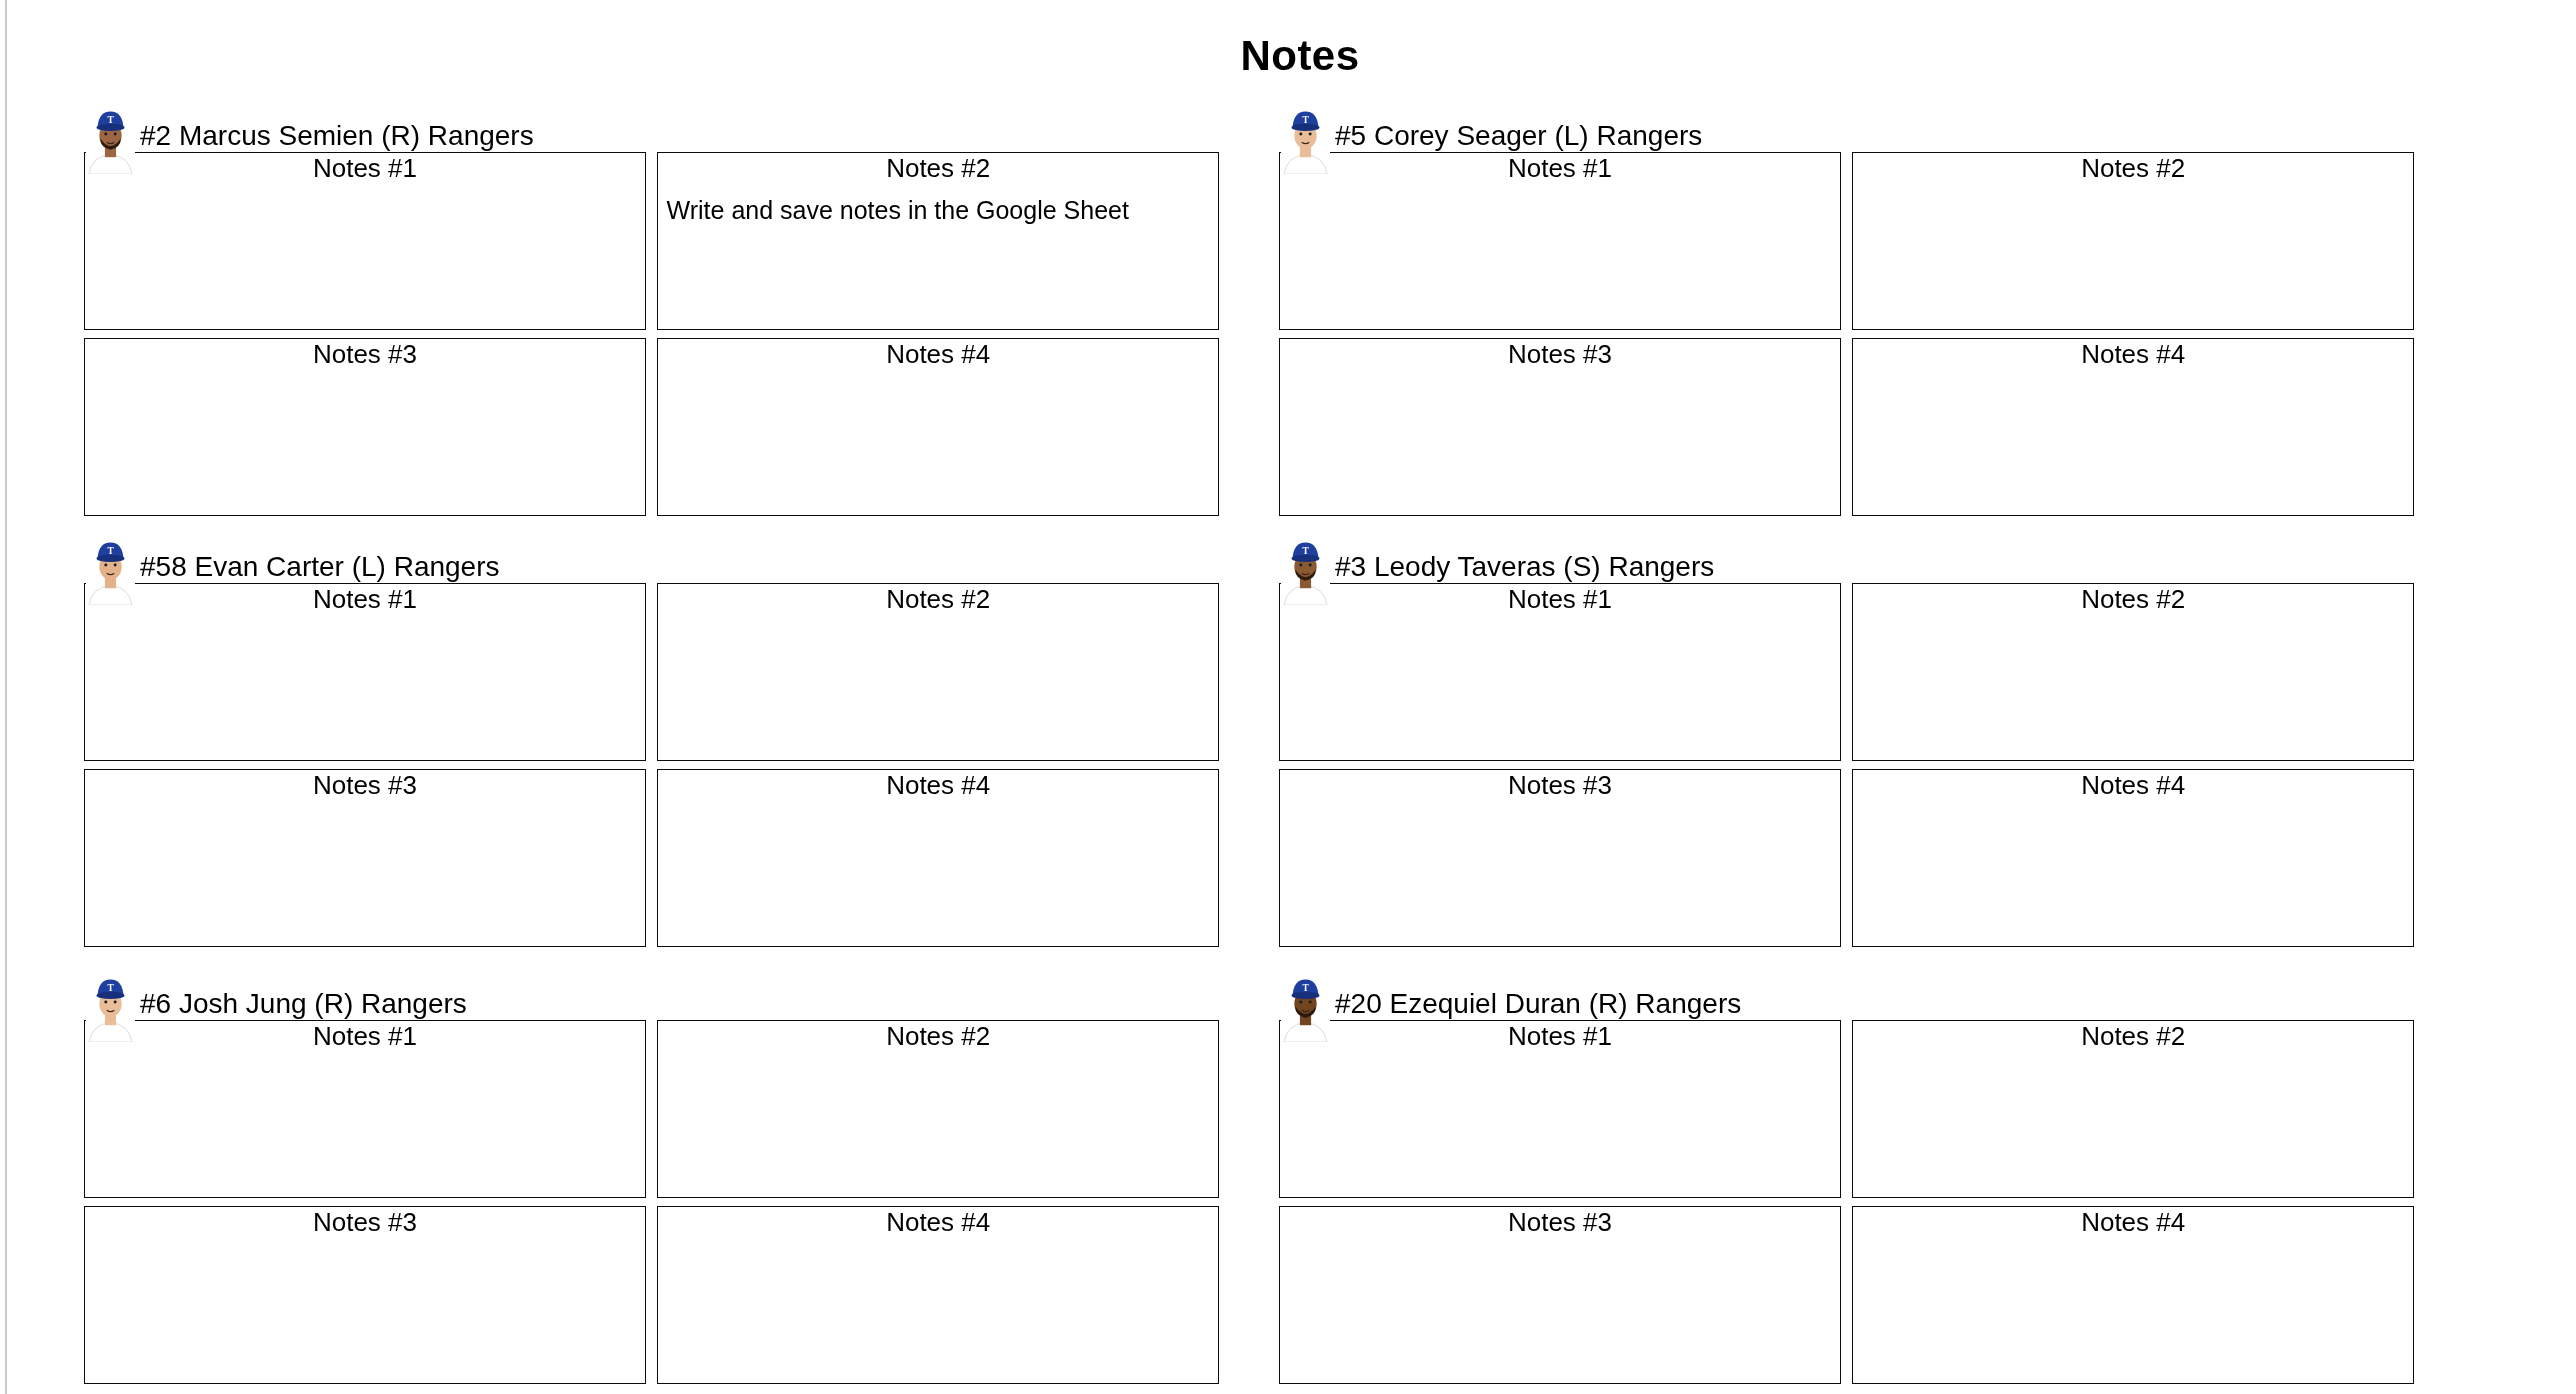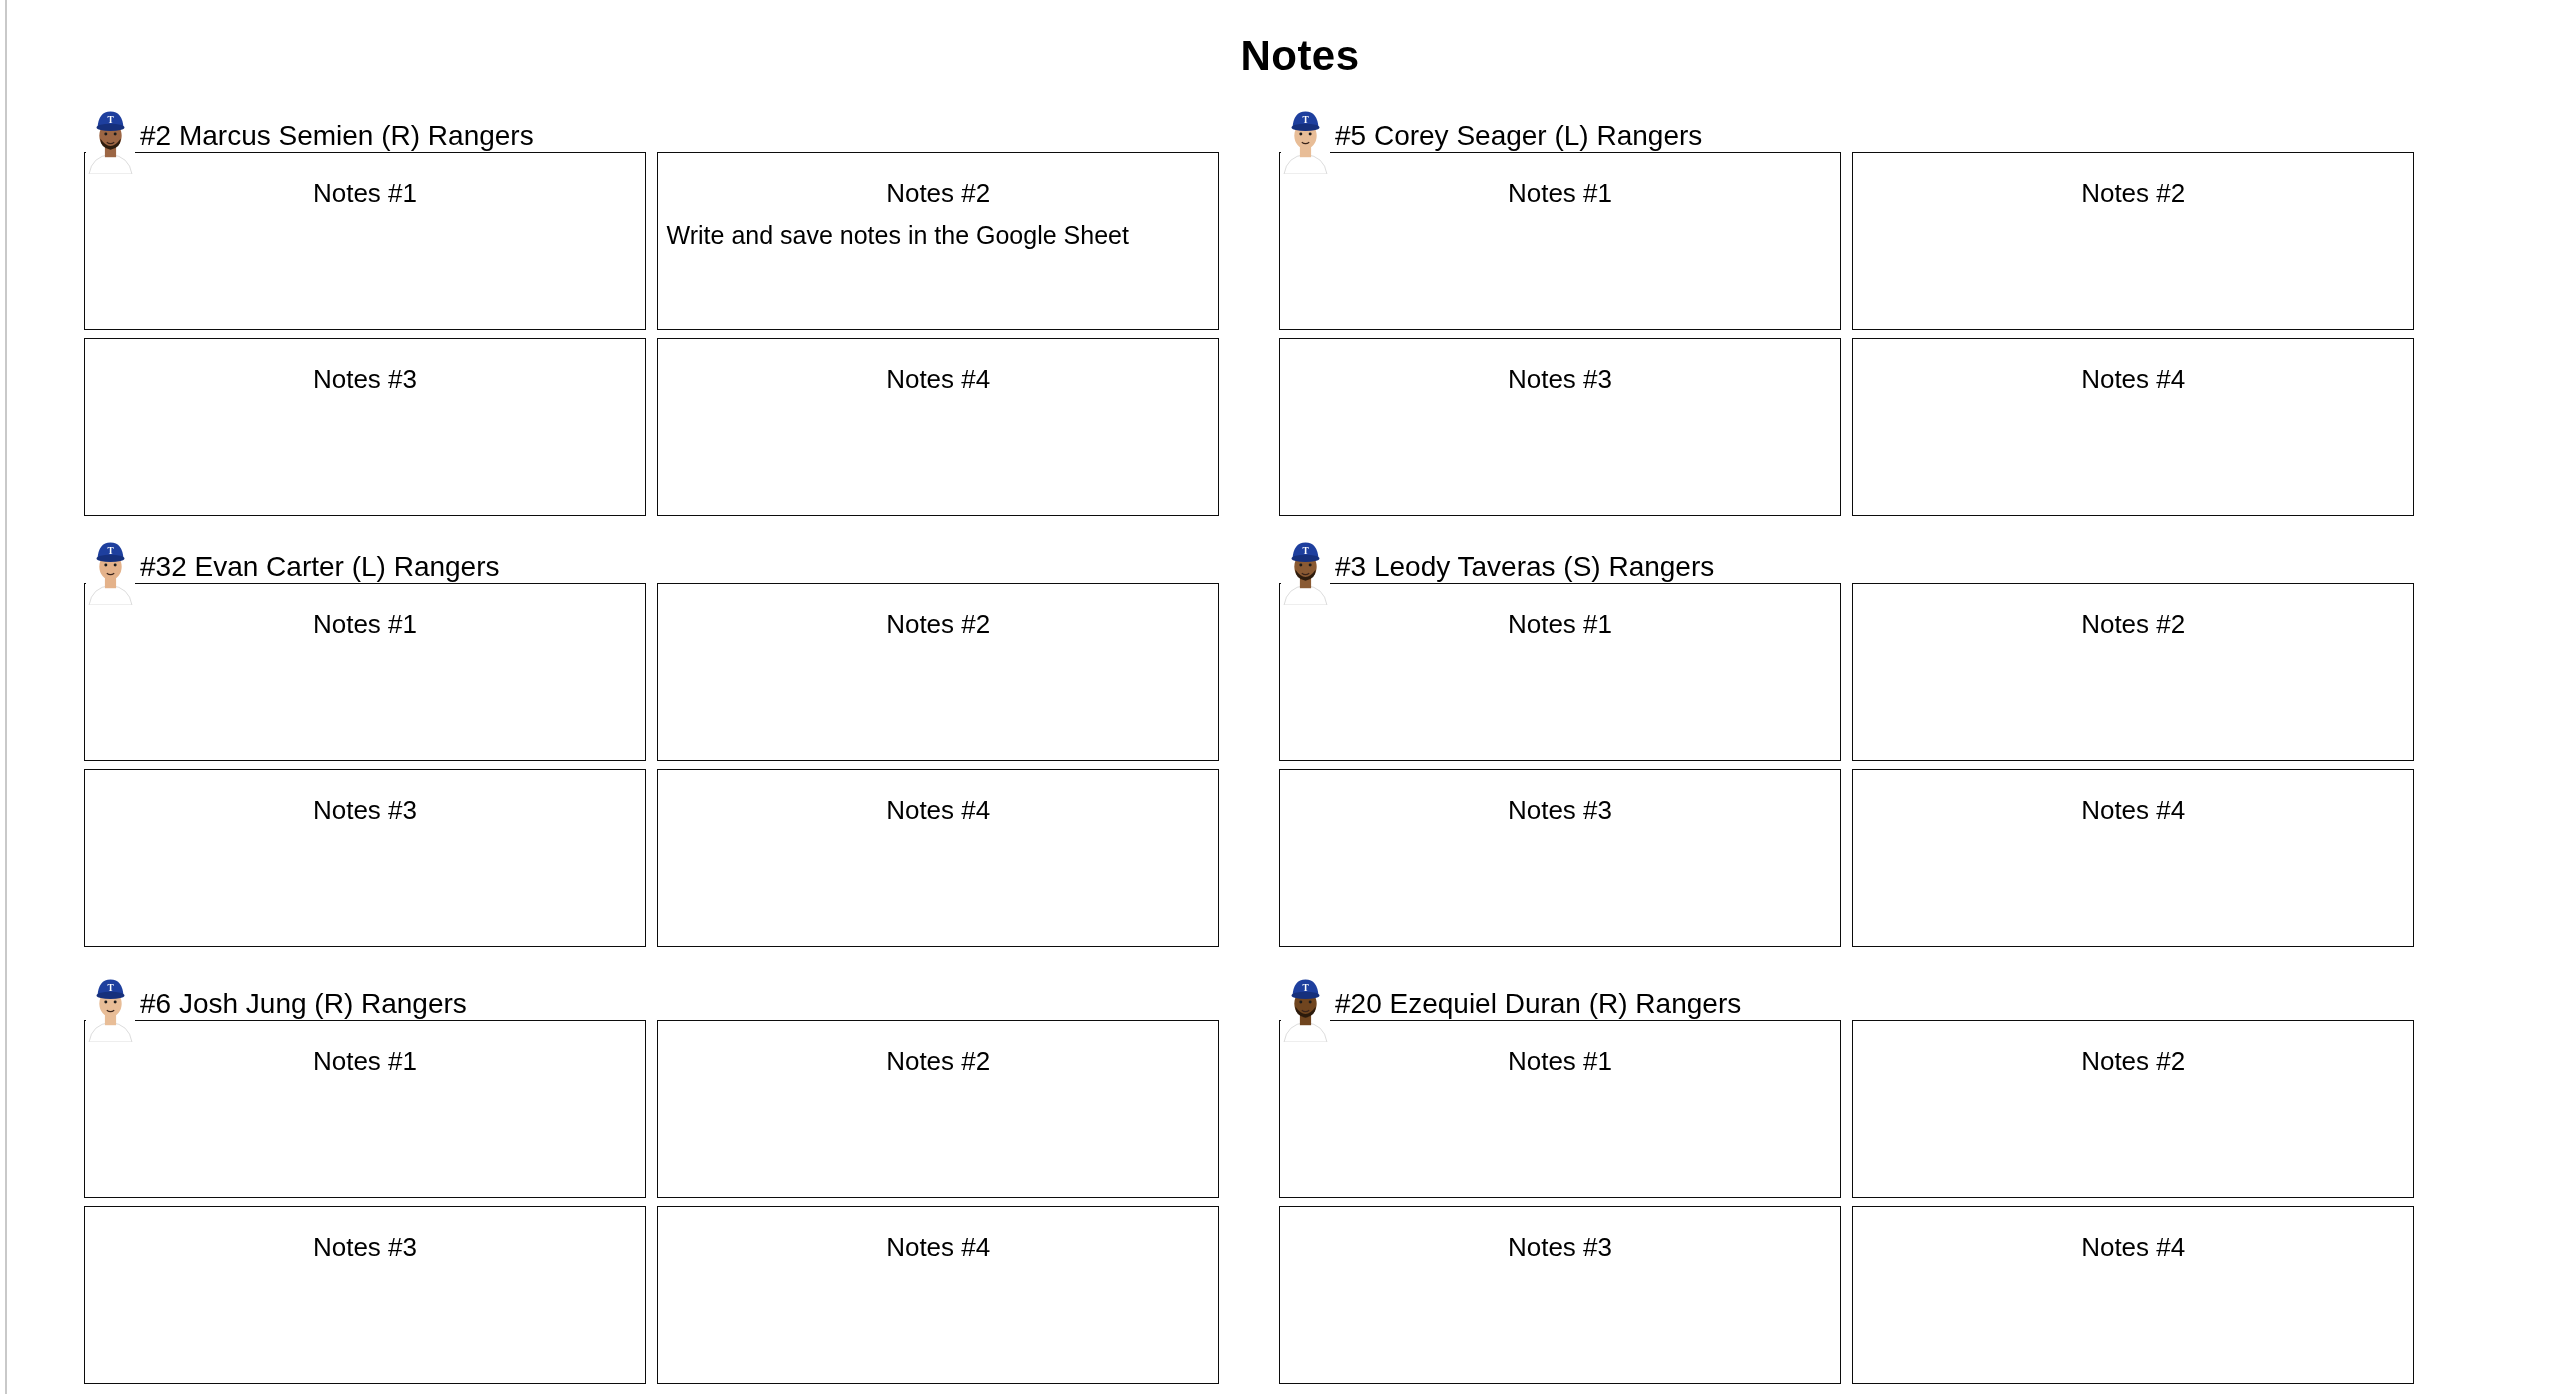--- a/index.html
+++ b/index.html
@@ -62,21 +62,21 @@
     column-gap: 11.2px;
     row-gap: 7.5px;
     z-index: 1;
   }
   .note-box {
     box-sizing: border-box;
     width: 562px;
     height: 178px;
     border: 1.9px solid #0c0c0c;
     background: #ffffff;
-    padding-top: 26px;
+    padding-top: 1px;
     overflow: hidden;
   }
   .note-label {
     text-align: center;
     font-size: 26px;
     line-height: 28px;
   }
   .note-content {
     margin-top: 12.2px;
     padding-left: 8.4px;
@@ -172,21 +172,21 @@
         <rect class="neck" x="20" y="44" width="12" height="12" fill="#e4b28a"></rect>
         <ellipse class="skin" cx="26" cy="33" rx="12" ry="14" fill="#e4b28a"></ellipse>
         <path class="beard" d="M15,36 Q26,52 37,36 Q37,46 26,48 Q15,46 15,36 Z" fill="#241509" opacity="0"></path>
         <circle cx="21" cy="31" r="1.6" fill="#1b1b1b"></circle>
         <circle cx="31" cy="31" r="1.6" fill="#1b1b1b"></circle>
         <path d="M22,40 Q26,43 30,40" stroke="#3a241a" stroke-width="1.2" fill="none"></path>
         <path class="cap" d="M12,25 Q13,7 26,7 Q39,7 40,25 Q26,18 12,25 Z" fill="#1e3f9e"></path>
         <ellipse class="cap-brim" cx="26" cy="24" rx="15" ry="4" fill="#16307c"></ellipse>
         <text class="cap-logo" x="26" y="19" font-size="10" font-weight="bold" fill="#ffffff" text-anchor="middle" font-family="Liberation Serif, serif">T</text>
       </svg>
-      <span class="header-label">#32 Evan Carter (L) Rangers</span>
+      <span class="header-label">#58 Evan Carter (L) Rangers</span>
     </div>
     <div class="grid">
       <div class="note-box">
         <div class="note-label">Notes #1</div>
         <div class="note-content"></div>
       </div>
       <div class="note-box">
         <div class="note-label">Notes #2</div>
         <div class="note-content"></div>
       </div>

